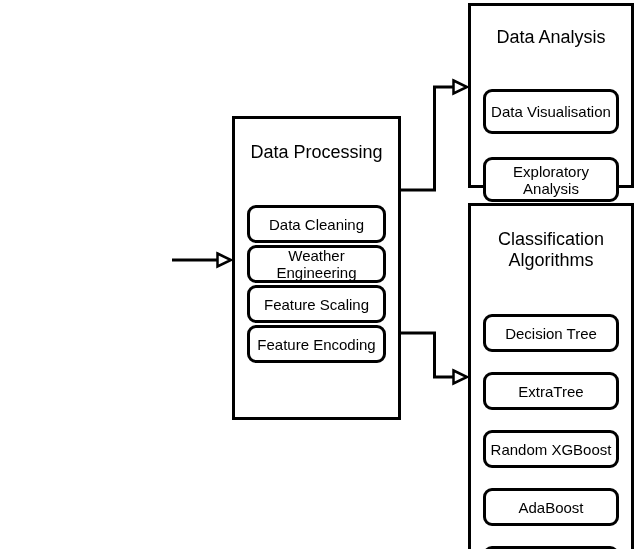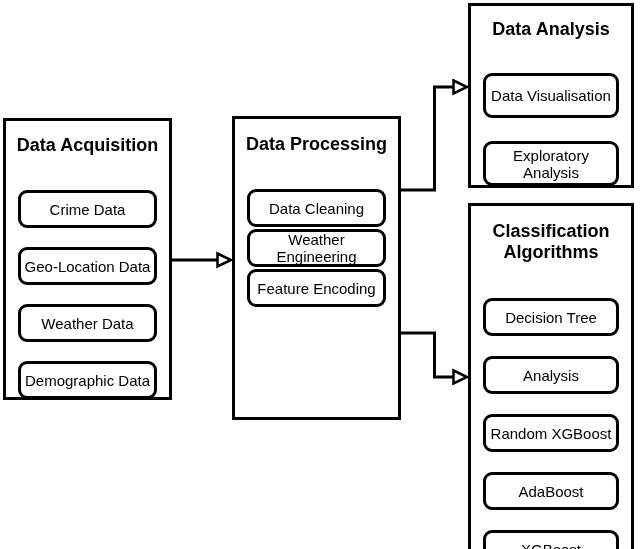--- a/index.html
+++ b/index.html
@@ -44,27 +44,27 @@
     z-index: 1;
     display: flex;
     flex-direction: column;
   }
   .g0 { left: 3px;   top: 118px; width: 169px; height: 282px; }
   .g1 { left: 232px; top: 116px; width: 169px; height: 304px; }
   .g2 { left: 468px; top: 3px;   width: 166px; height: 185px; }
   .g3 { left: 468px; top: 203px; width: 166px; height: 396px; }
 
   .gtitle {
-    margin: 0;
+    margin: 8px;
     display: flex;
     align-items: center;
     justify-content: center;
     text-align: center;
     font-size: 18px;
-    font-weight: 700;
+    font-weight: 400;
     line-height: 21px;
     flex: 0 0 auto;
   }
   .g0 .gtitle { height: 49px; }
   .g1 .gtitle { height: 50px; }
   .g2 .gtitle { height: 47px; }
   .g3 .gtitle { height: 72px; padding: 0 10px; }
 
   .stack {
     display: flex;
@@ -107,51 +107,43 @@
     <g>
       <path class="cline" d="M400,190 H434.5 V87 H453"></path>
       <polygon class="ahead" points="453.5,80.5 467,87 453.5,93.5"></polygon>
     </g>
     <g>
       <path class="cline" d="M400,333 H434.5 V377 H453"></path>
       <polygon class="ahead" points="453.5,370.5 467,377 453.5,383.5"></polygon>
     </g>
   </svg>
 
-  <section class="group g0">
-    <h2 class="gtitle">Data Acquisition</h2>
-    <div class="stack">
-      <div class="node">Crime Data</div>
-      <div class="node">Geo-Location Data</div>
-      <div class="node">Weather Data</div>
-      <div class="node">Demographic Data</div>
-    </div>
-  </section>
 
   <section class="group g1">
     <h2 class="gtitle">Data Processing</h2>
     <div class="stack">
       <div class="node">Data Cleaning</div>
       <div class="node">Weather Engineering</div>
+      <div class="node">Feature Scaling</div>
       <div class="node">Feature Encoding</div>
     </div>
   </section>
 
   <section class="group g2">
     <h2 class="gtitle">Data Analysis</h2>
     <div class="stack">
       <div class="node">Data Visualisation</div>
       <div class="node">Exploratory Analysis</div>
     </div>
   </section>
 
   <section class="group g3">
     <h2 class="gtitle">Classification Algorithms</h2>
     <div class="stack">
       <div class="node">Decision Tree</div>
-      <div class="node">Analysis</div>
+      <div class="node">ExtraTree</div>
       <div class="node">Random XGBoost</div>
       <div class="node">AdaBoost</div>
       <div class="node">XGBoost</div>
     </div>
   </section>
 
 </div>
 
 </body></html>

